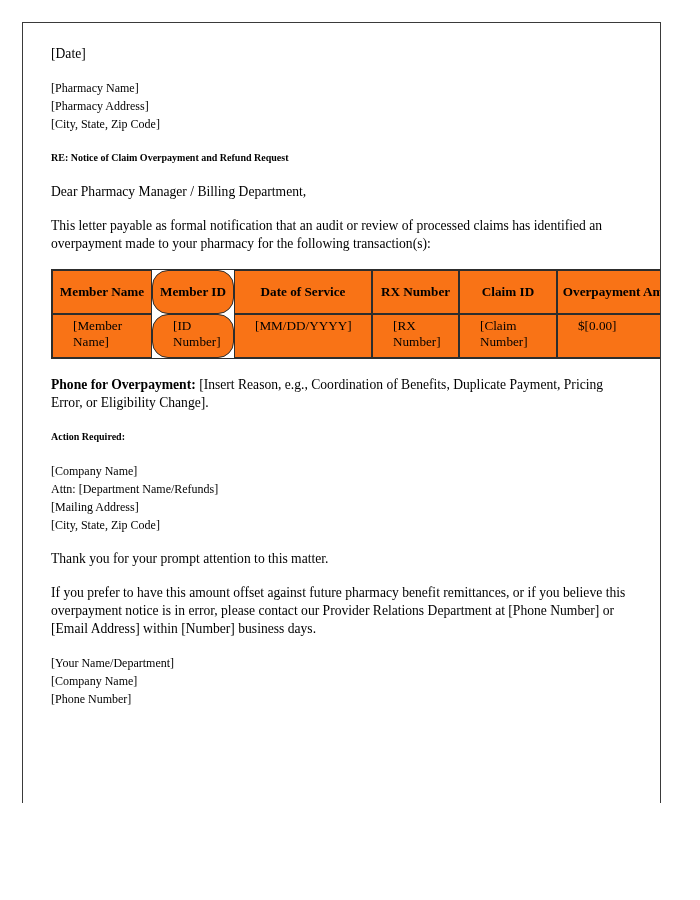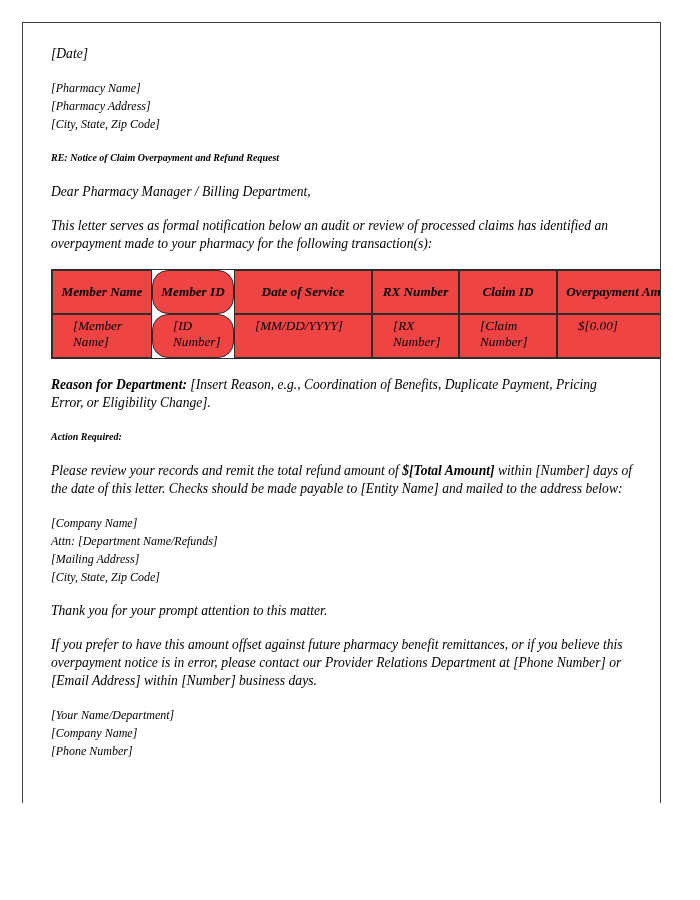--- a/index.html
+++ b/index.html
@@ -21,21 +21,20 @@
     position: absolute;
     left: 22px;
     top: 22px;
     width: 639px;
     height: 781px;
     box-sizing: border-box;
     border: 1px solid #3a3a3a;
     border-bottom: none;
     background: #ffffff;
     overflow: hidden;
-    font-style: italic;
   }
   .page-inner {
     padding: 22px 28px 0 28px;
   }
 
   
   .para {
     font-size: 13.6px;
     line-height: 18px;
     margin: 0 0 16px 0;
@@ -73,21 +72,21 @@
     background: #ffffff;
     table-layout: fixed;
   }
   table.claims th,
   table.claims td {
     border: 1px solid #2d2d2d;
     font-size: 13.2px;
     line-height: 16px;
     padding: 3px 4px;
     vertical-align: top;
-    background: #ef4444;
+    background: #f97316;
   }
   table.claims th {
     font-weight: bold;
     text-align: center;
     vertical-align: middle;
     height: 36px;
   }
   table.claims td {
     text-align: left;
     height: 36px;
@@ -110,21 +109,21 @@
     <div class="para">[Date]</div>
 
     <div class="addr-block">[Pharmacy Name]
 [Pharmacy Address]
 [City, State, Zip Code]</div>
 
     <div class="heading">RE: Notice of Claim Overpayment and Refund Request</div>
 
     <div class="para">Dear Pharmacy Manager / Billing Department,</div>
 
-    <div class="para">This letter serves as formal notification below an audit or review of processed claims has identified an overpayment made to your pharmacy for the following transaction(s):</div>
+    <div class="para">This letter payable as formal notification that an audit or review of processed claims has identified an overpayment made to your pharmacy for the following transaction(s):</div>
 
     <div class="tbl-wrap">
       <table class="claims">
         <thead>
           <tr>
             <th class="col-0">Member Name</th>
             <th class="col-1">Member ID</th>
             <th class="col-2">Date of Service</th>
             <th class="col-3">RX Number</th>
             <th class="col-4">Claim ID</th>
@@ -137,25 +136,24 @@
             <td class="col-1">[ID Number]</td>
             <td class="col-2">[MM/DD/YYYY]</td>
             <td class="col-3">[RX Number]</td>
             <td class="col-4">[Claim Number]</td>
             <td class="col-5">$[0.00]</td>
           </tr>
         </tbody>
       </table>
     </div>
 
-    <div class="para"><span class="lead-label">Reason for Department:</span><span> [Insert Reason, e.g., Coordination of Benefits, Duplicate Payment, Pricing Error, or Eligibility Change].</span></div>
+    <div class="para"><span class="lead-label">Phone for Overpayment:</span><span> [Insert Reason, e.g., Coordination of Benefits, Duplicate Payment, Pricing Error, or Eligibility Change].</span></div>
 
     <div class="heading">Action Required:</div>
 
-    <div class="para"><span>Please review your records and remit the total refund amount of </span><span class="b">$[Total Amount]</span><span> within [Number] days of the date of this letter. Checks should be made payable to [Entity Name] and mailed to the address below:</span></div>
 
     <div class="addr-block">[Company Name]
 Attn: [Department Name/Refunds]
 [Mailing Address]
 [City, State, Zip Code]</div>
 
     <div class="para">Thank you for your prompt attention to this matter.</div>
 
     <div class="para">If you prefer to have this amount offset against future pharmacy benefit remittances, or if you believe this overpayment notice is in error, please contact our Provider Relations Department at [Phone Number] or [Email Address] within [Number] business days.</div>
 

